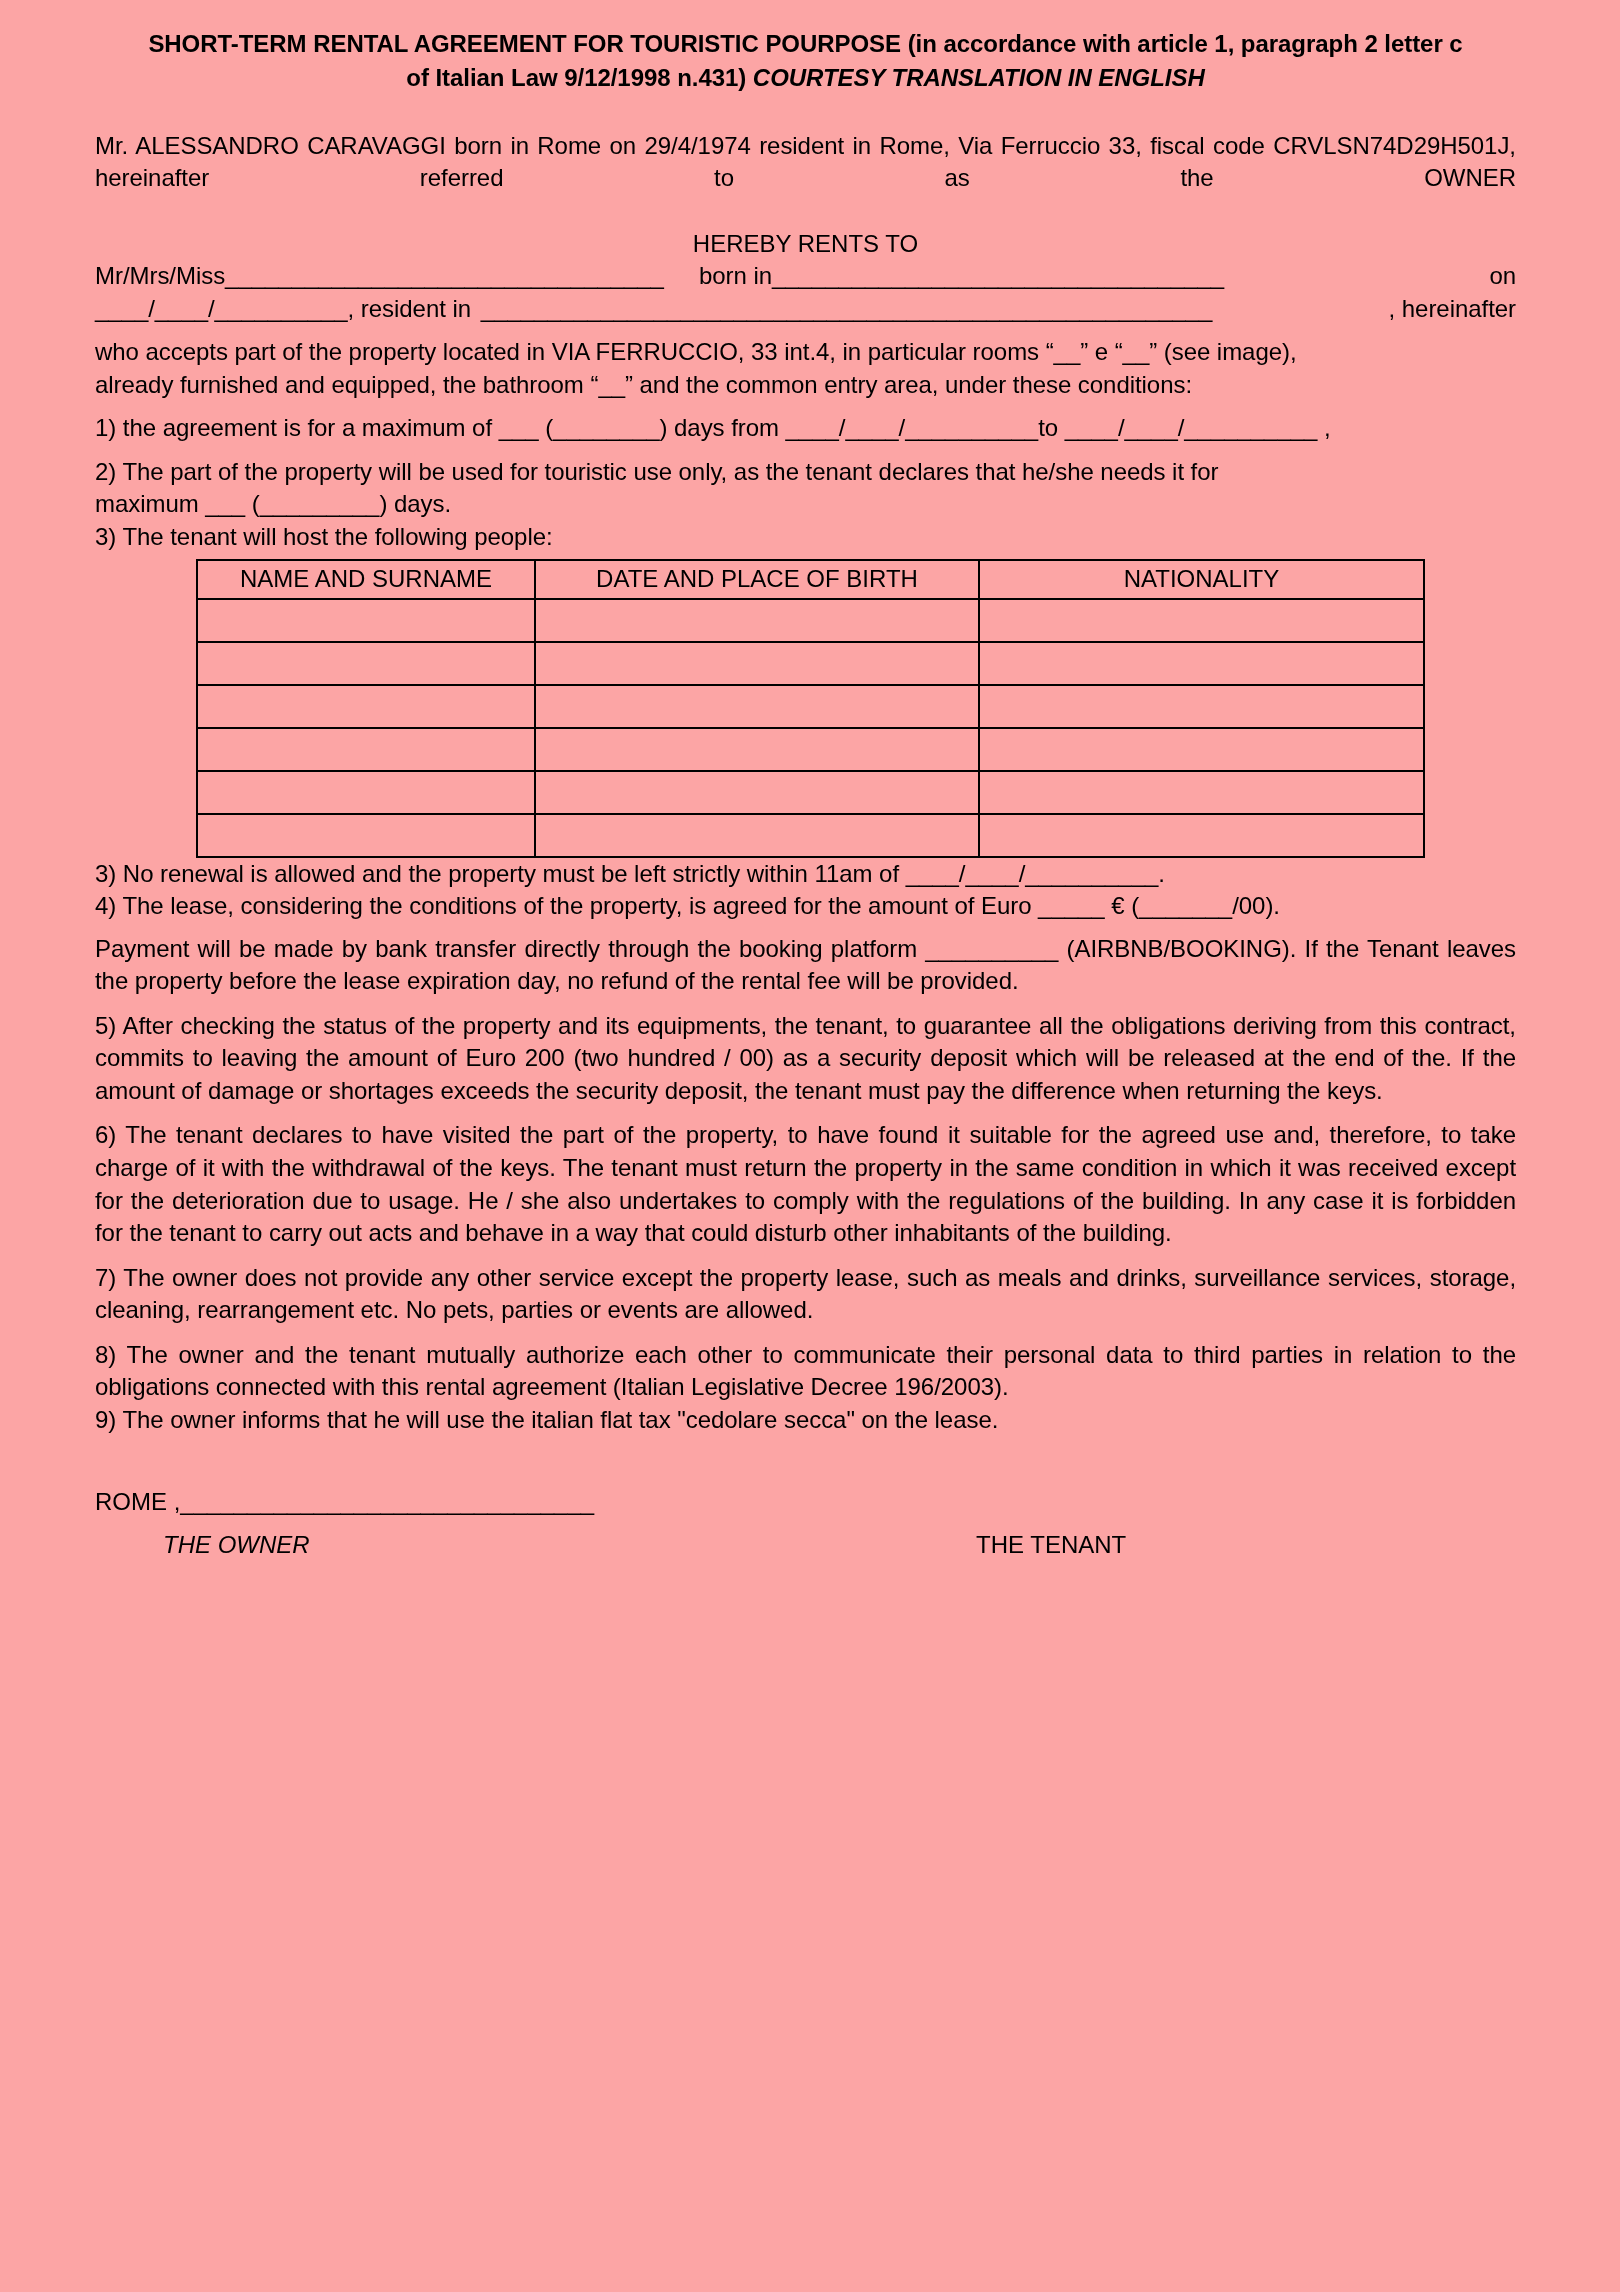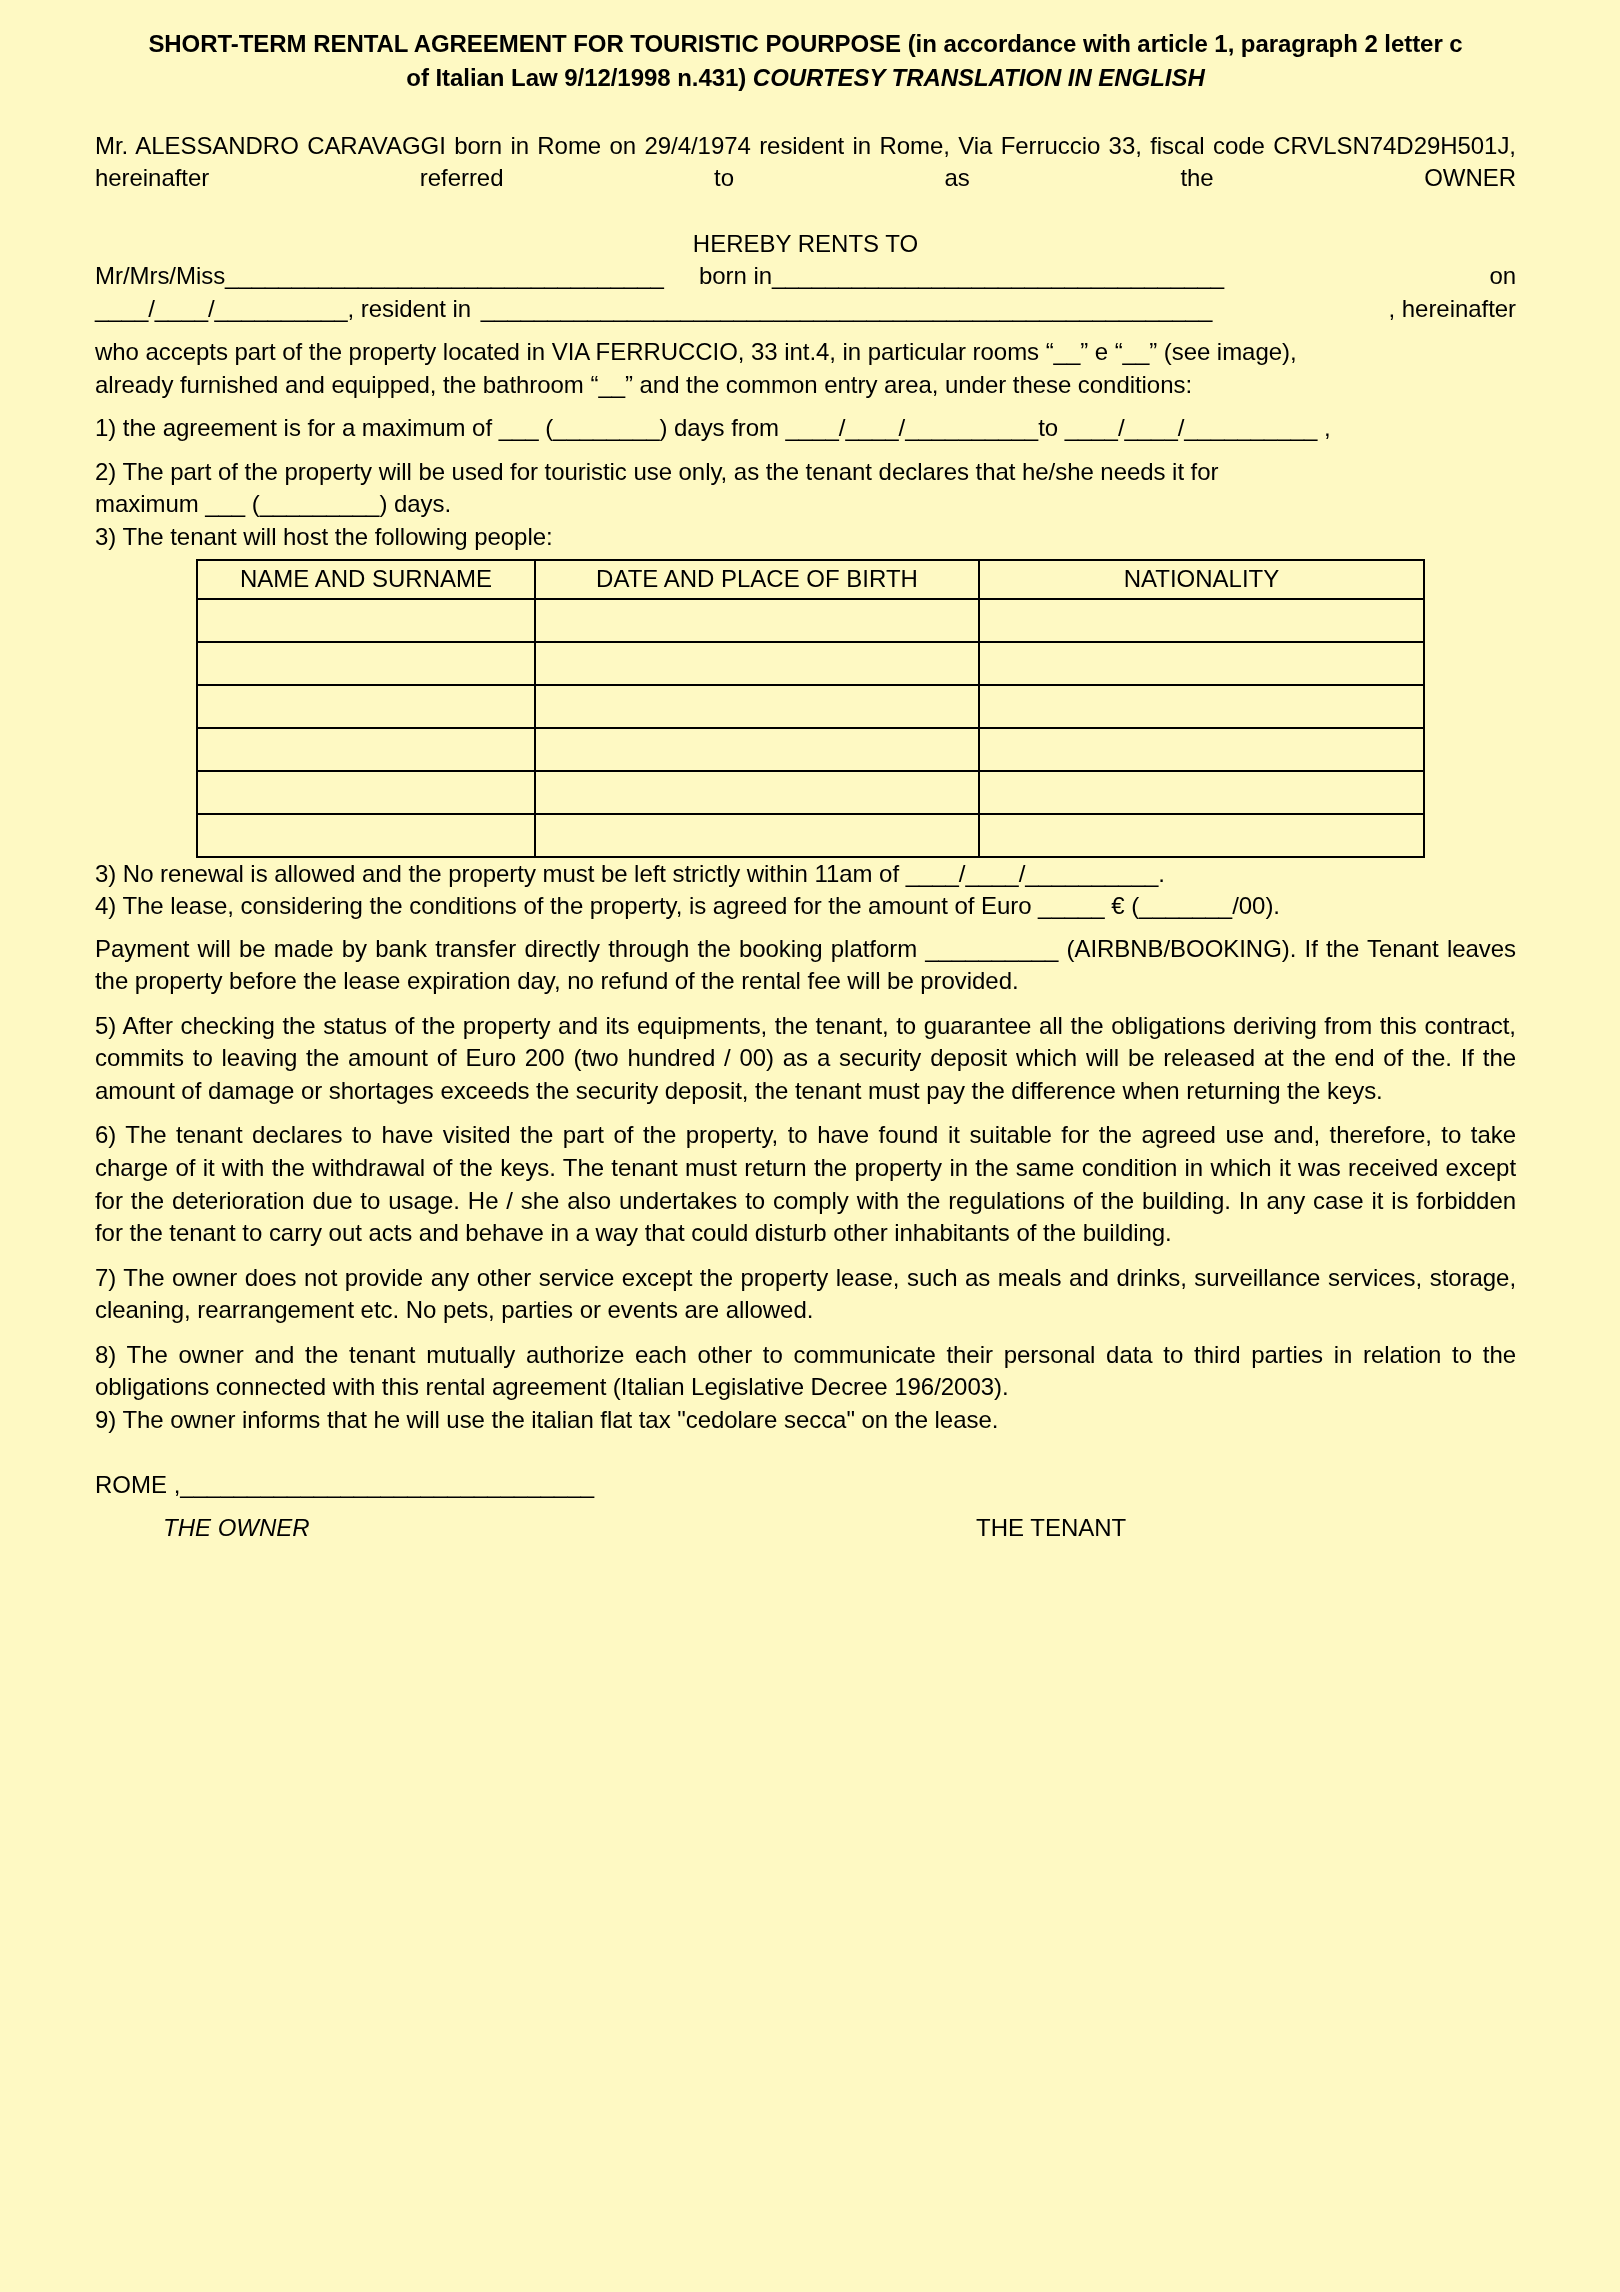--- a/index.html
+++ b/index.html
@@ -13,21 +13,21 @@
     font-family: "Liberation Sans", sans-serif;
     color: #000000;
     position: relative;
     overflow: hidden;
   }
   .page {
     position: absolute;
     left: 0; top: 0;
     width: 1620px;
     height: 2293px;
-    background: #fef9c3;
+    background: #fca5a5;
     box-sizing: border-box;
     padding: 0;
   }
   .content {
     position: absolute;
     left: 95px;
     top: 27.4px;
     width: 1421px;
   }
   .doc-title {
@@ -91,21 +91,21 @@
   table.hosts th {
     height: 37px;
   }
   table.hosts col.c1 { width: 338px; }
   table.hosts col.c2 { width: 444px; }
   table.hosts col.c3 { width: 445px; }
 
   .after-table { margin-top: 5.9px; }
 
   .sig-block {
-    margin-top: 32px;
+    margin-top: 49px;
     font-size: 24px;
     line-height: 1.36;
   }
   .sig-row {
     position: relative;
     height: 39px;
   }
   .sig-labels {
     position: relative;
     height: 39px;

